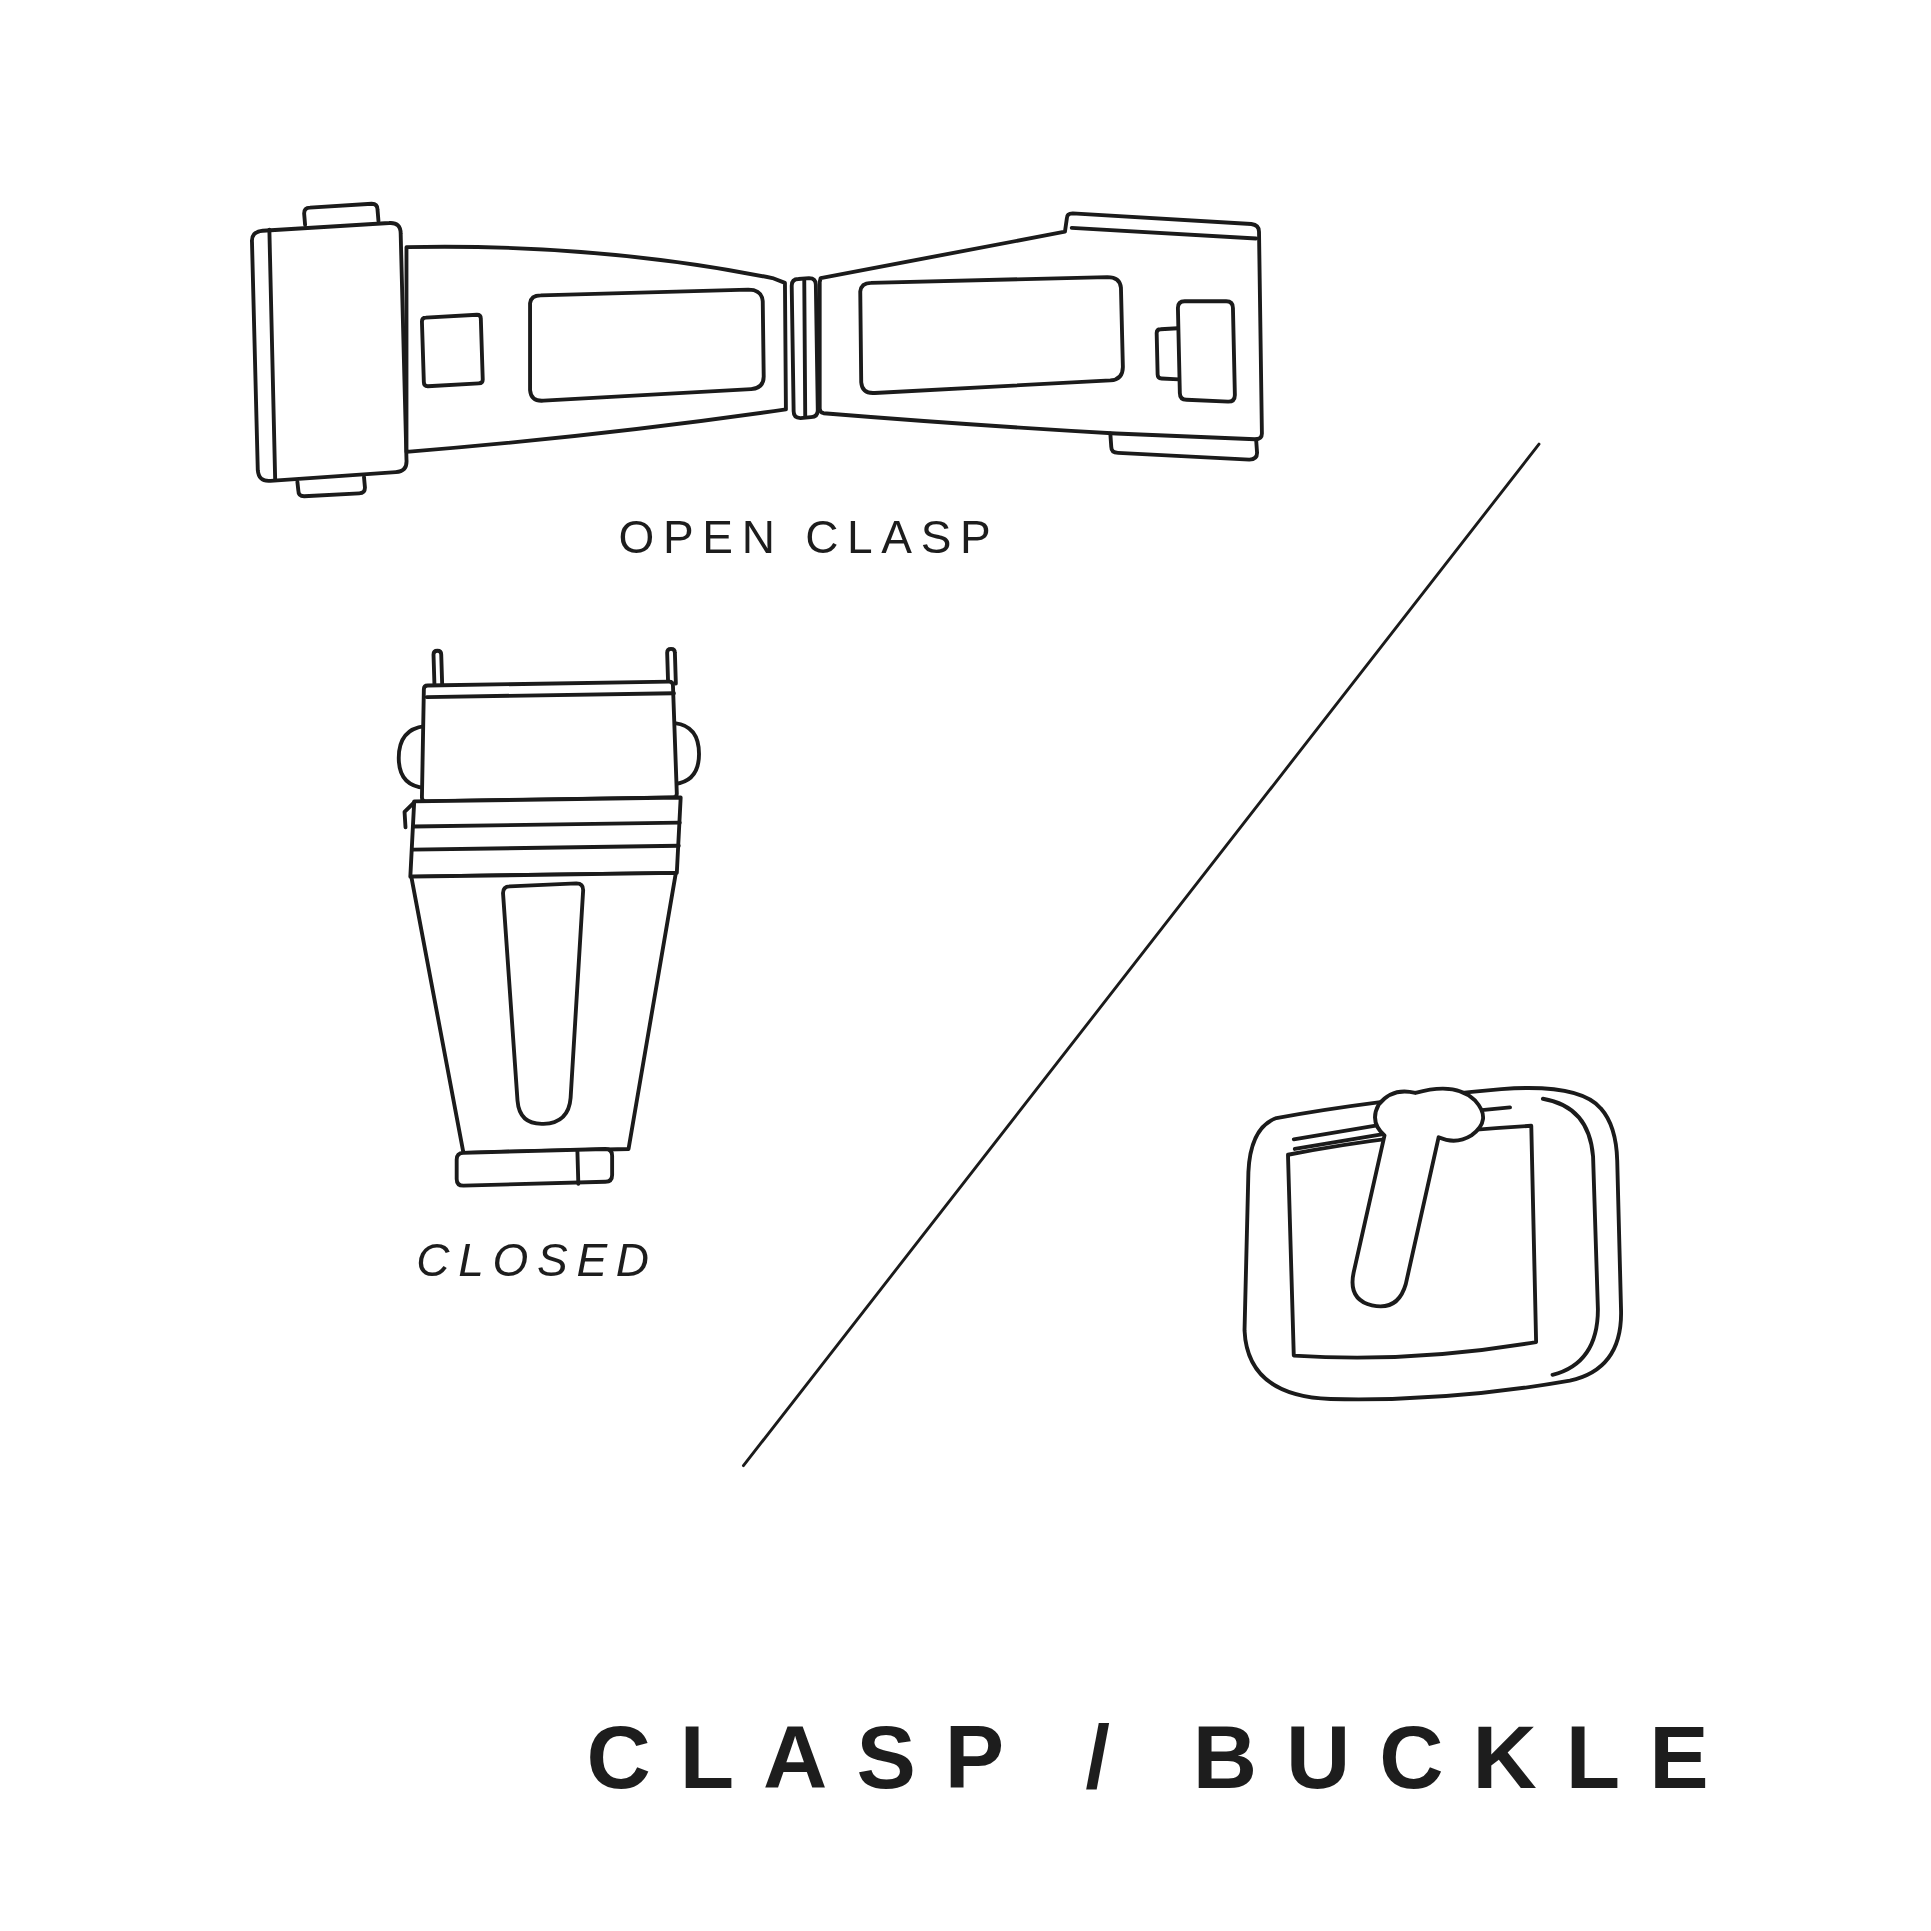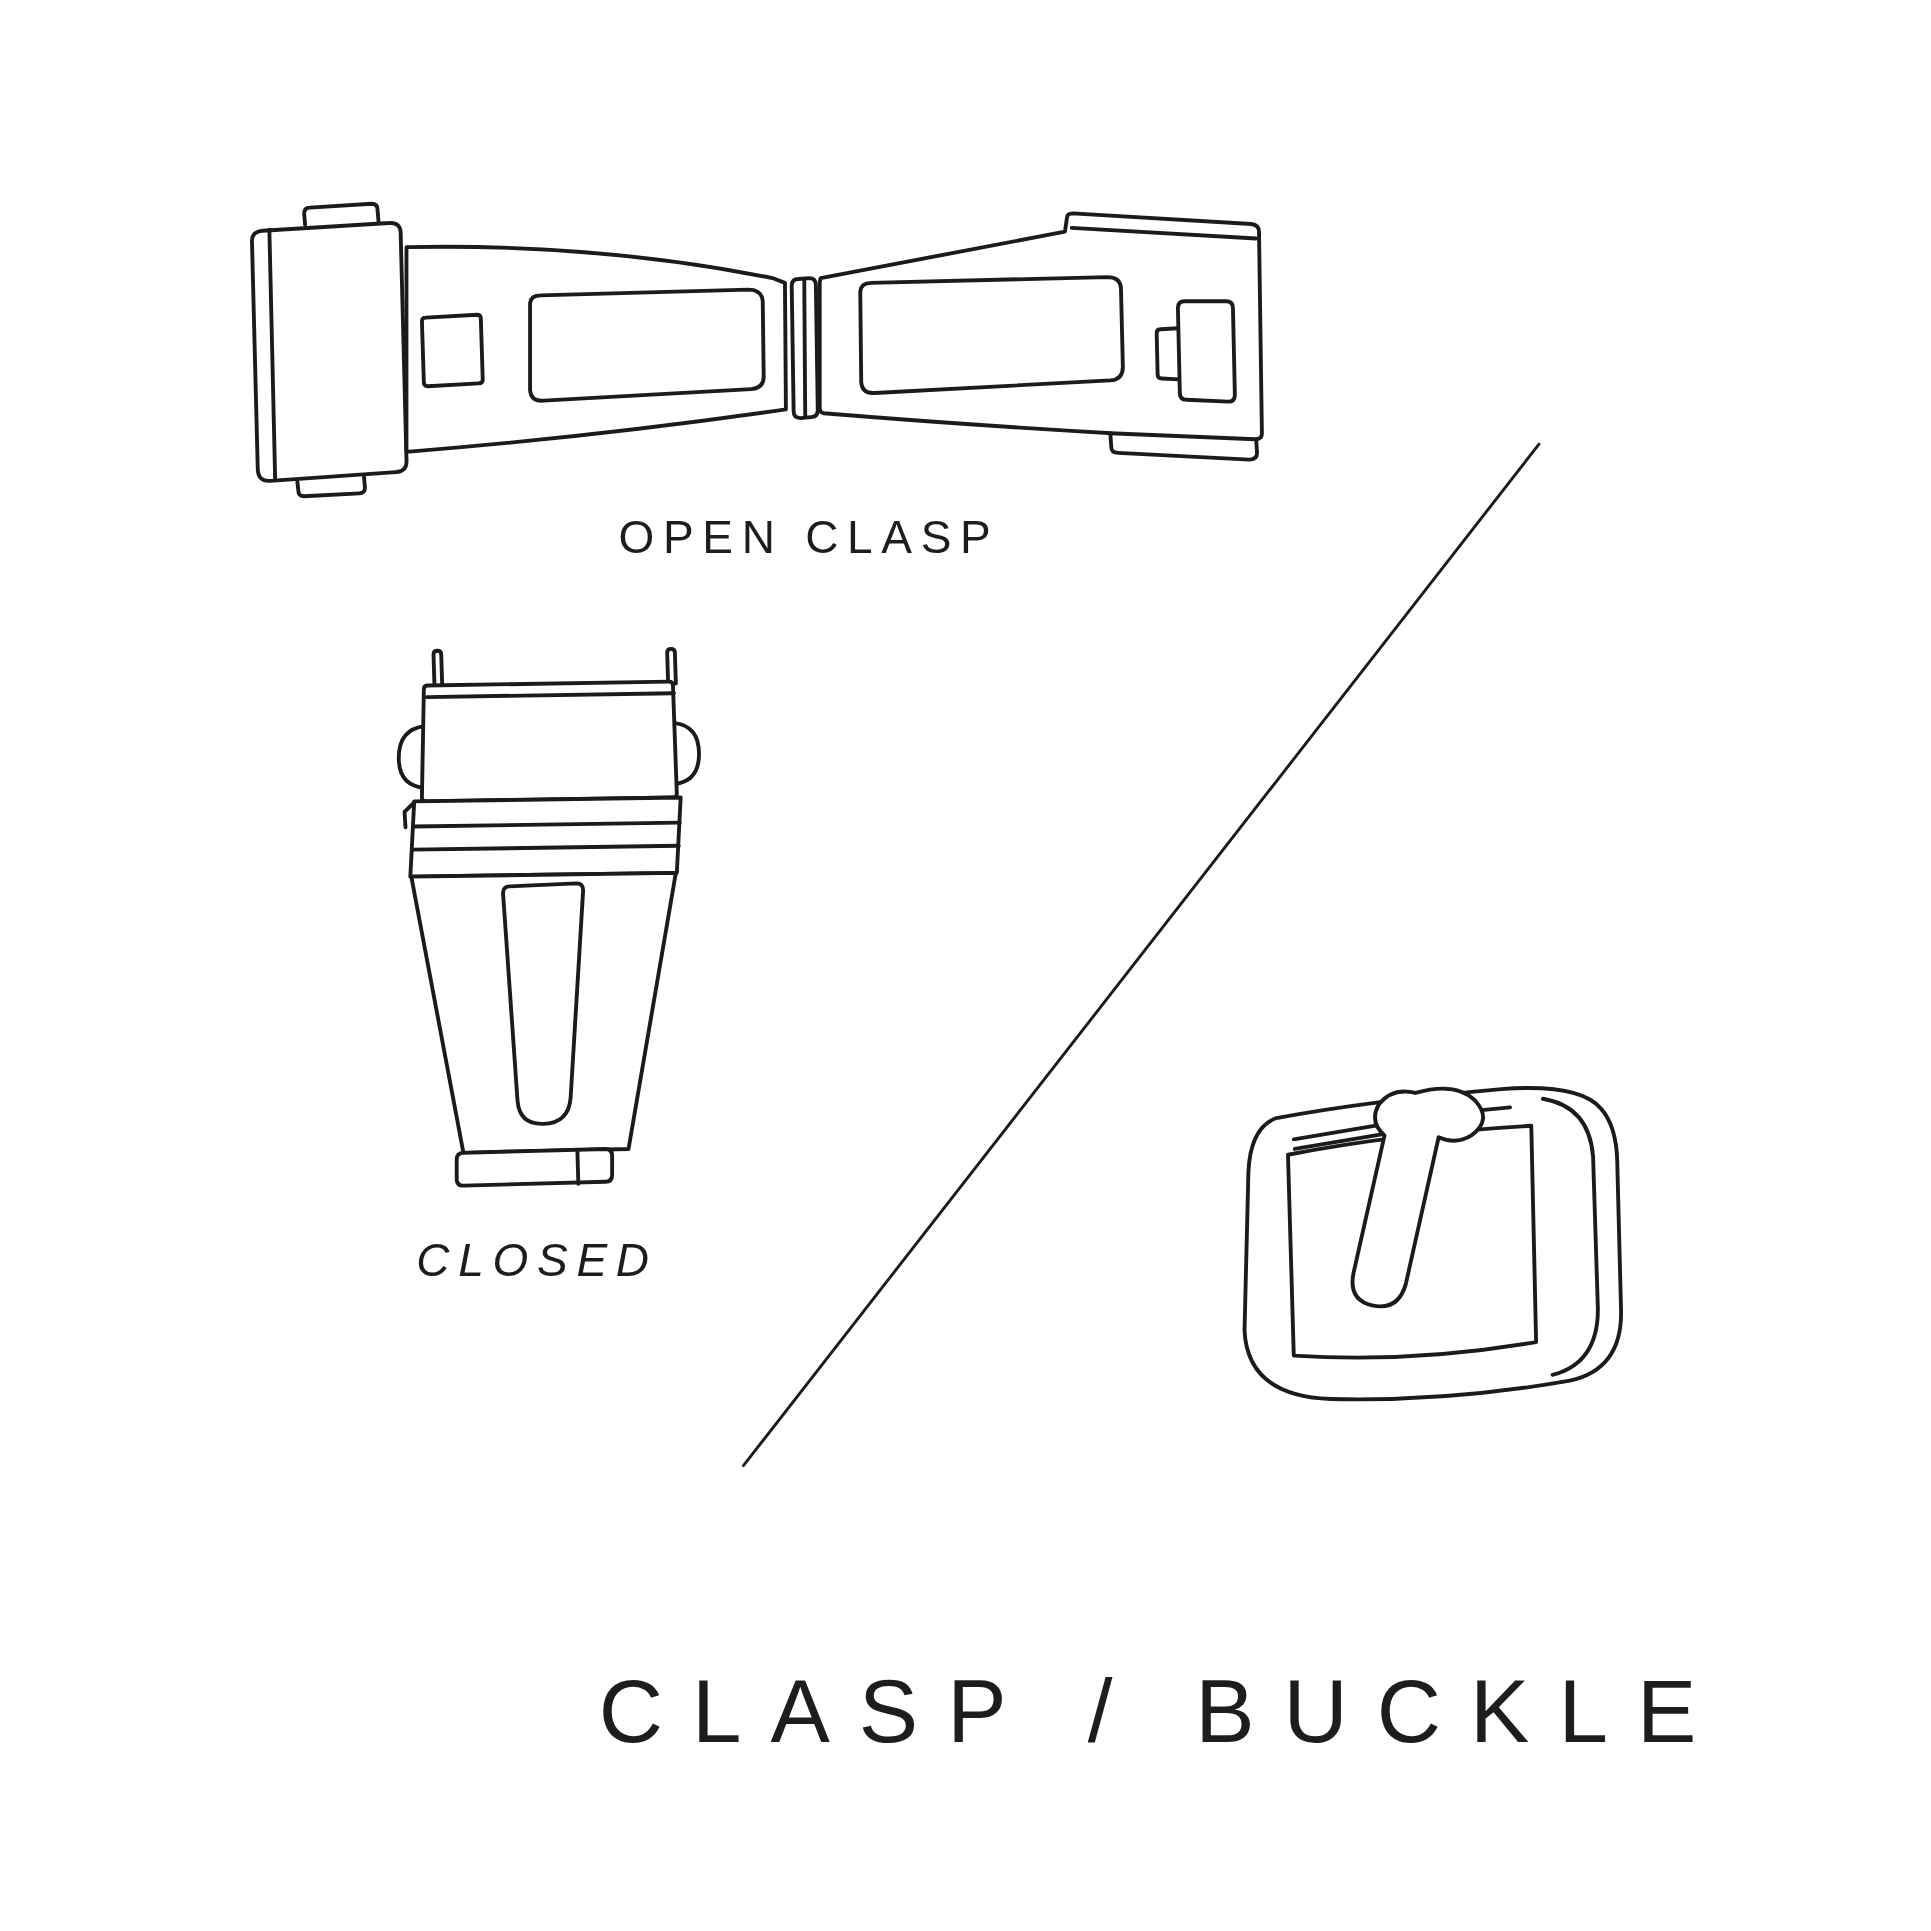--- a/index.html
+++ b/index.html
@@ -43,24 +43,24 @@
     font-weight: 500;
     letter-spacing: 8.7px;
     white-space: nowrap;
   }
   .caption.open-clasp { left: 809px; top: 537px; }
   .caption.closed     { left: 537px; top: 1260px; font-style: italic; }
   .main-title {
     position: absolute;
     transform: translate(-50%, -50%);
     left: 1162px;
-    top: 1711px;
+    top: 1757px;
     color: var(--text);
     font-size: 89px;
-    font-weight: 400;
+    font-weight: 700;
     letter-spacing: 29px;
     white-space: nowrap;
   }
 </style>
 </head>
 <body>
 
 <div class="canvas">
 
   <svg class="art" viewBox="0 0 2000 2000" width="1931" height="1931">

